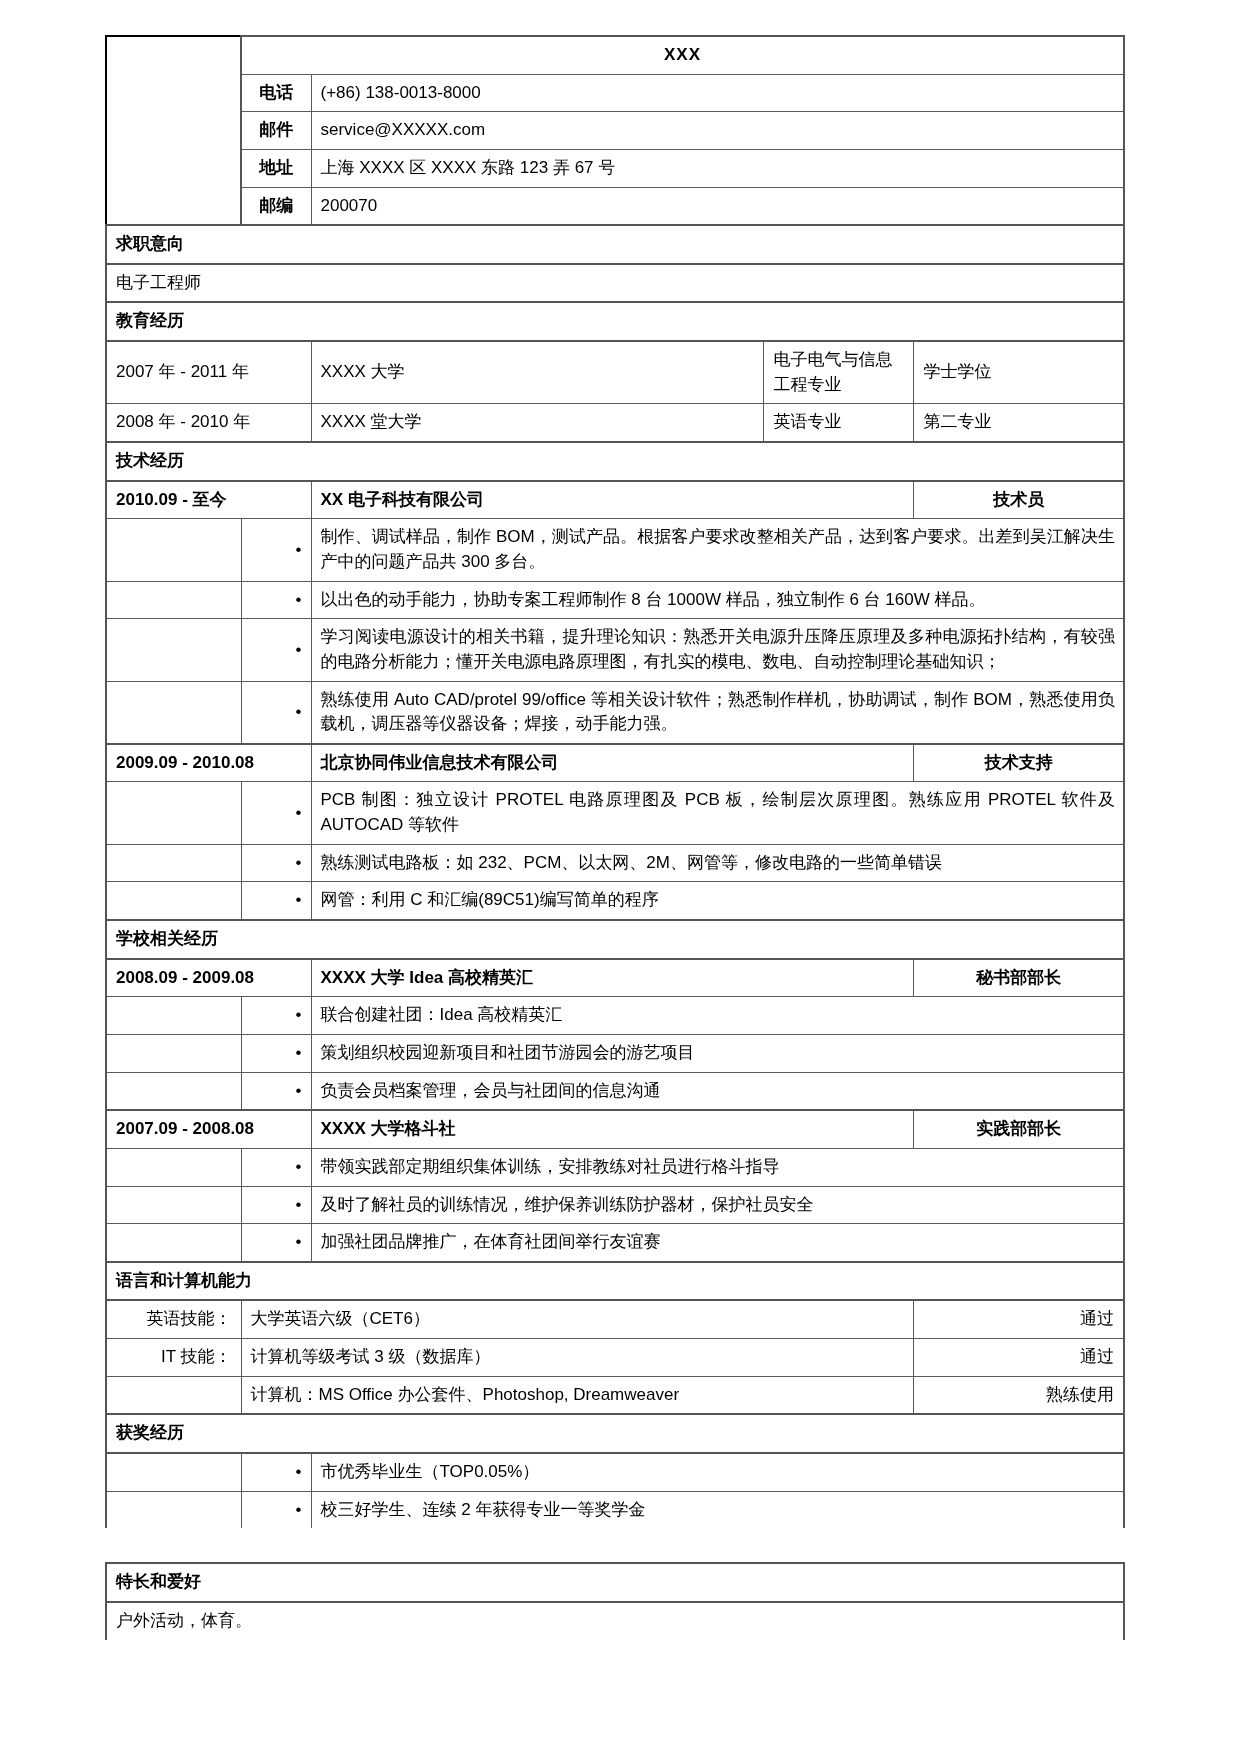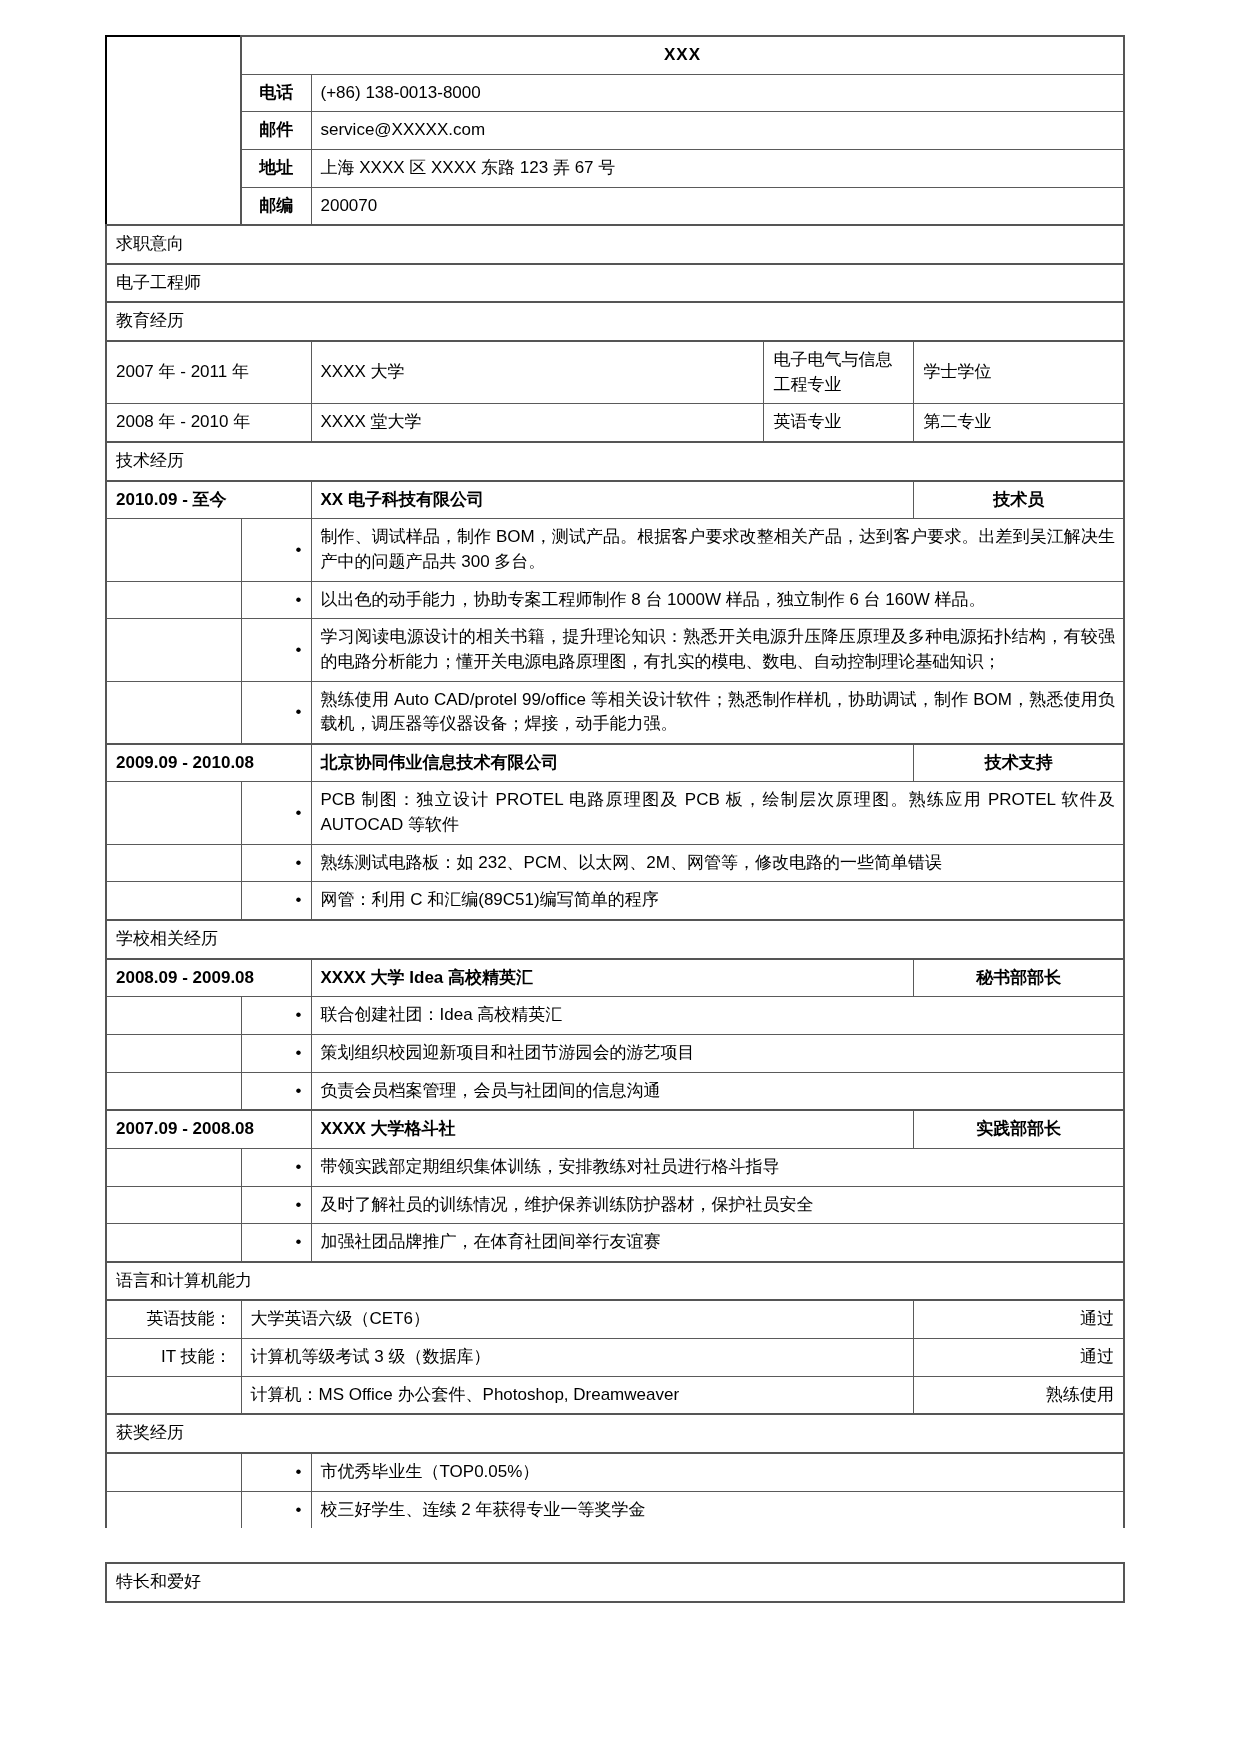--- a/index.html
+++ b/index.html
@@ -62,21 +62,21 @@
     font-size: 17px;
   }
   .val-cell {
     font-size: 17px;
     border-right: 2px solid #555 !important;
   }
 
   
   .section-bar td {
     background: #ececec;
-    font-weight: normal;
+    font-weight: bold;
     font-size: 21px;
     padding: 9px 10px 10px 10px;
     border-top: 2px solid #555 !important;
     border-bottom: 2px solid #555 !important;
     border-left: 2px solid #555 !important;
     border-right: 2px solid #555 !important;
   }
 
   .plain-row td {
     font-size: 17px;
@@ -316,16 +316,19 @@
   </tbody>
     </table>
 
   <div class="gap"></div>
 
   <table class="resume">
     <tbody>
         <tr class="section-bar">
       <td>特长和爱好</td>
     </tr>
+    <tr class="plain-row open-bottom">
+      <td>户外活动，体育。</td>
+    </tr>
   </tbody>
     </table>
 
 </div>
 
 </body></html>

